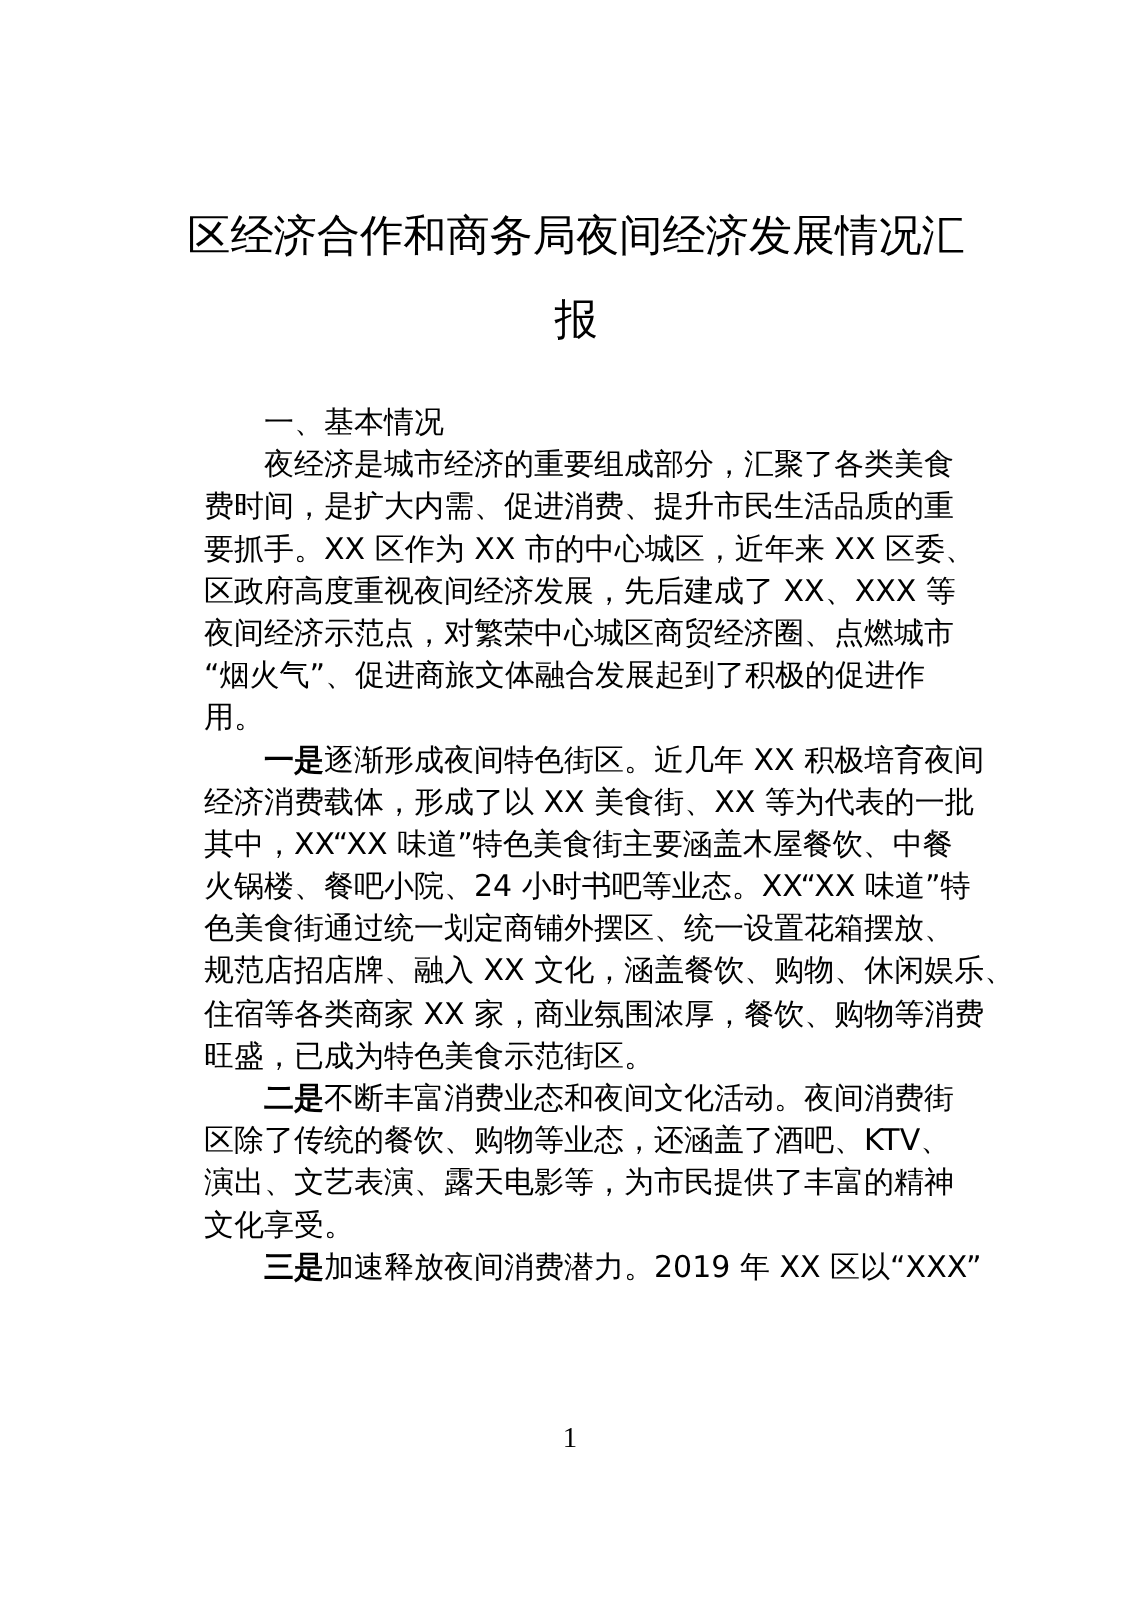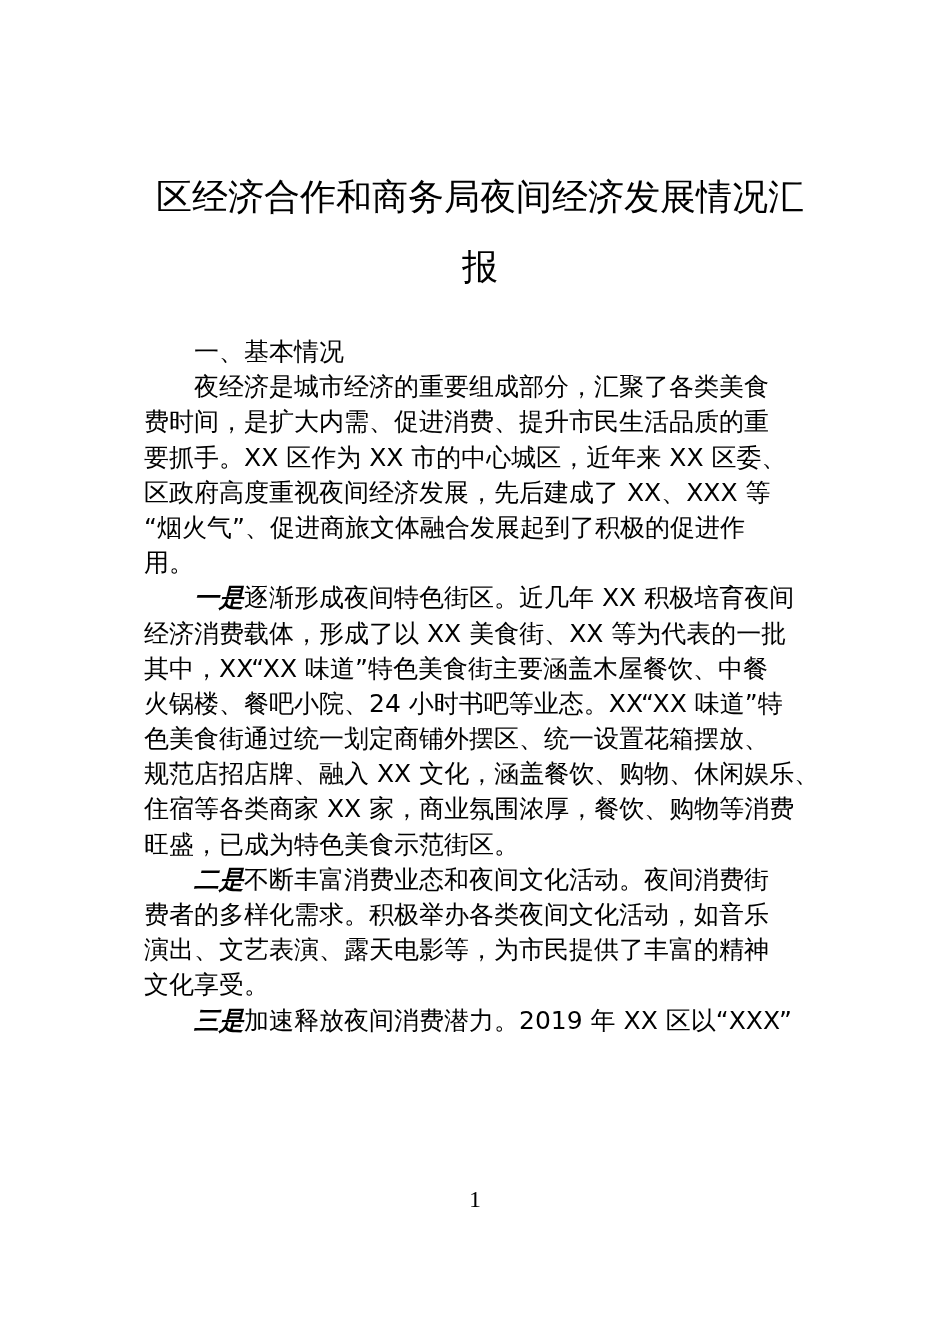--- a/index.html
+++ b/index.html
@@ -9,23 +9,23 @@
     }
     .page { position: absolute; left: 0; top: 0; width: 950px; height: 1344px; background: #ffffff; }
     .title {
       position: absolute; left: 140px; width: 680px; text-align: center;
       font-size: 36px; line-height: 70px; top: 162px; letter-spacing: 0px;
     }
     .body-text {
       position: absolute; left: 144px; top: 334px; width: 672px;
       font-size: 25px; line-height: 35.2px;
     }
-    .line { display: block; white-space: nowrap; height: 35.2px; }
+    .line { display: block; white-space: nowrap; height: 35.2px; margin-left: 26px; }
     .indent { padding-left: 50px; }
-    .b { font-weight: bold; font-style: italic; }
+    .b { font-weight: bold; }
     .page-num {
       position: absolute; top: 1186px; left: 0; width: 950px; text-align: center;
       font-family: "Liberation Serif", serif; font-size: 24px;
     }
   </style>
 </head>
 <body>
 
 <div class="page">
   <div class="title">
@@ -34,38 +34,39 @@
   </div>
 
   <div class="body-text">
     <span class="line indent">一、基本情况</span>
 
     <div>
       <span class="line indent">夜经济是城市经济的重要组成部分，汇聚了各类美食</span>
       <span class="line">费时间，是扩大内需、促进消费、提升市民生活品质的重</span>
       <span class="line">要抓手。XX 区作为 XX 市的中心城区，近年来 XX 区委、</span>
       <span class="line">区政府高度重视夜间经济发展，先后建成了 XX、XXX 等</span>
+      <span class="line">夜间经济示范点，对繁荣中心城区商贸经济圈、点燃城市</span>
       <span class="line">“烟火气”、促进商旅文体融合发展起到了积极的促进作</span>
       <span class="line">用。</span>
     </div>
 
     <div>
       <span class="line indent"><span class="b">一是</span><span>逐渐形成夜间特色街区。近几年 XX 积极培育夜间</span></span>
       <span class="line">经济消费载体，形成了以 XX 美食街、XX 等为代表的一批</span>
       <span class="line">其中，XX“XX 味道”特色美食街主要涵盖木屋餐饮、中餐</span>
       <span class="line">火锅楼、餐吧小院、24 小时书吧等业态。XX“XX 味道”特</span>
       <span class="line">色美食街通过统一划定商铺外摆区、统一设置花箱摆放、</span>
       <span class="line">规范店招店牌、融入 XX 文化，涵盖餐饮、购物、休闲娱乐、</span>
       <span class="line">住宿等各类商家 XX 家，商业氛围浓厚，餐饮、购物等消费</span>
       <span class="line">旺盛，已成为特色美食示范街区。</span>
     </div>
 
     <div>
       <span class="line indent"><span class="b">二是</span><span>不断丰富消费业态和夜间文化活动。夜间消费街</span></span>
-      <span class="line">费者的多样化需求。积极举办各类夜间文化活动，如音乐</span>
+      <span class="line">区除了传统的餐饮、购物等业态，还涵盖了酒吧、KTV、</span>
       <span class="line">演出、文艺表演、露天电影等，为市民提供了丰富的精神</span>
       <span class="line">文化享受。</span>
     </div>
 
     <div>
       <span class="line indent"><span class="b">三是</span><span>加速释放夜间消费潜力。2019 年 XX 区以“XXX”</span></span>
     </div>
   </div>
 
   <div class="page-num">1</div>

